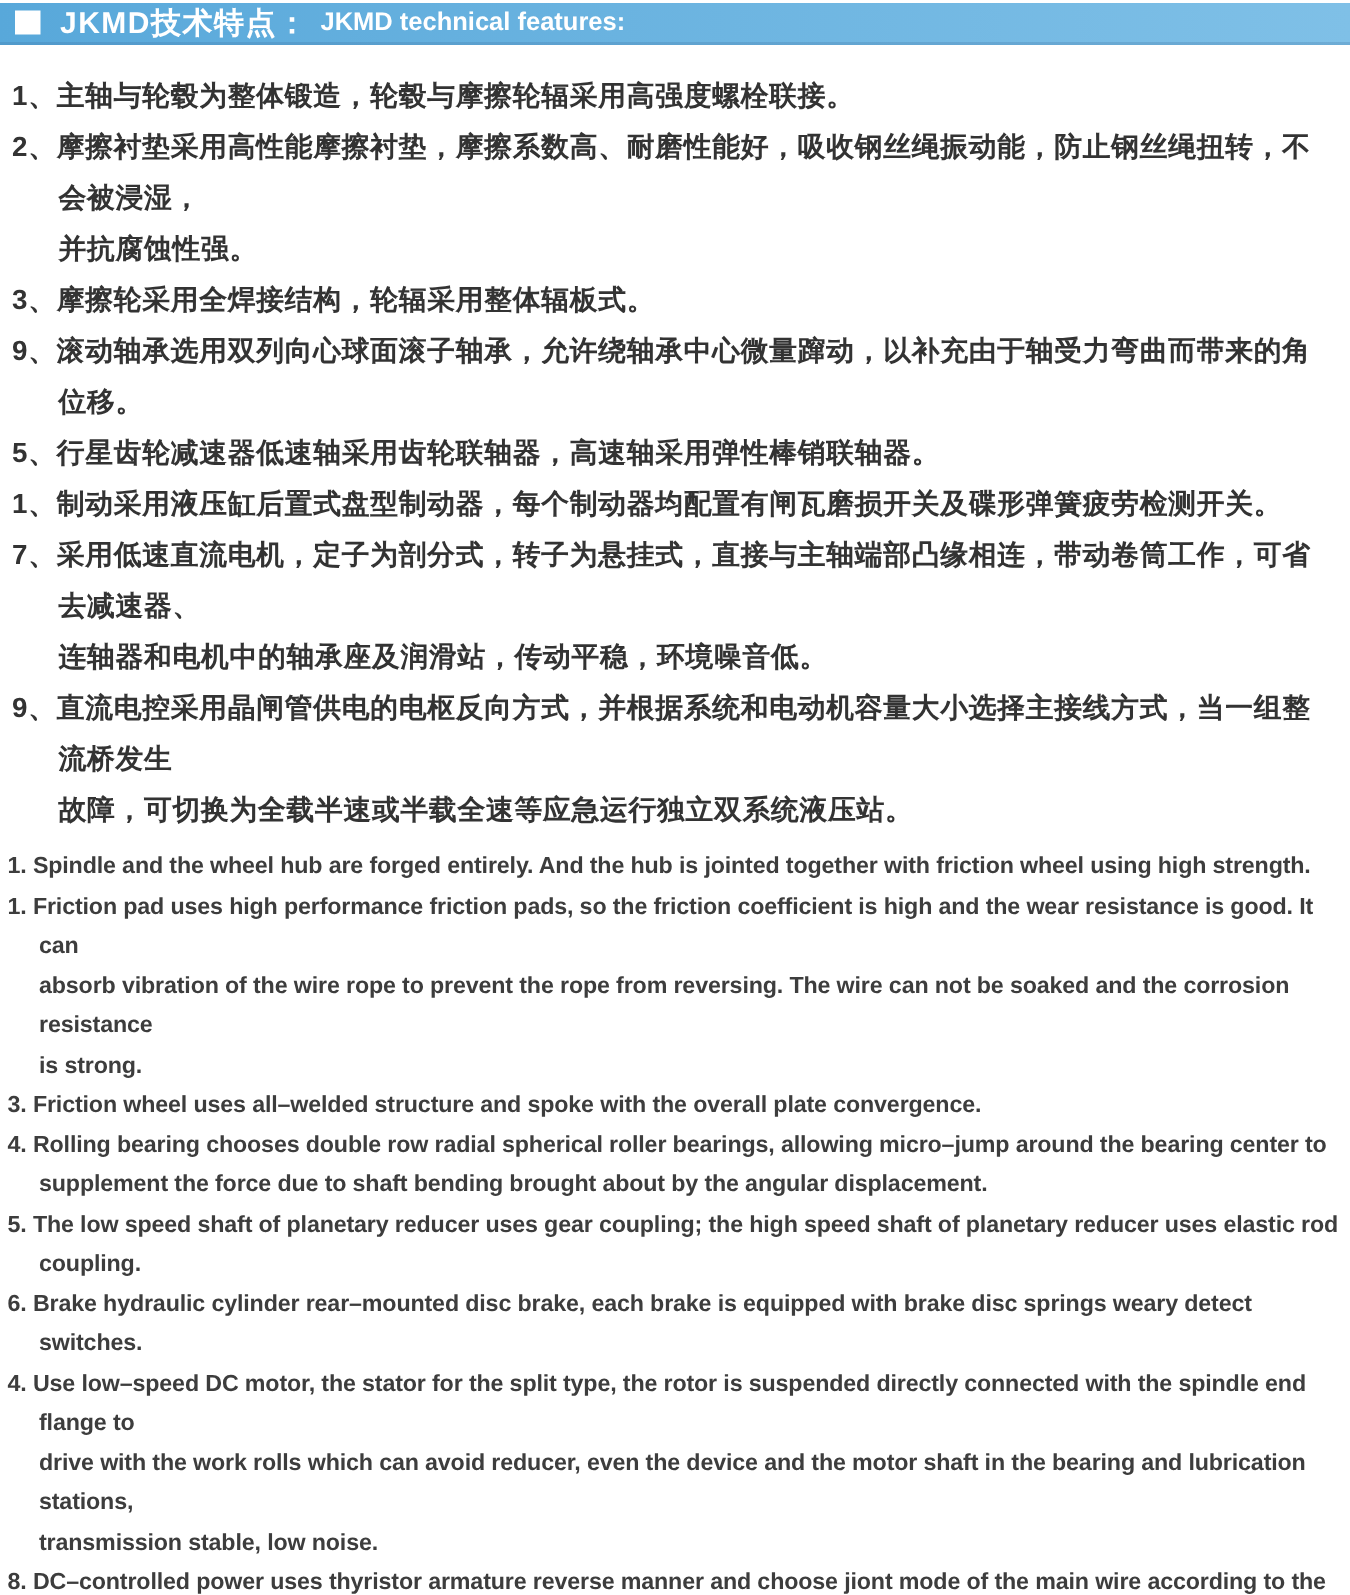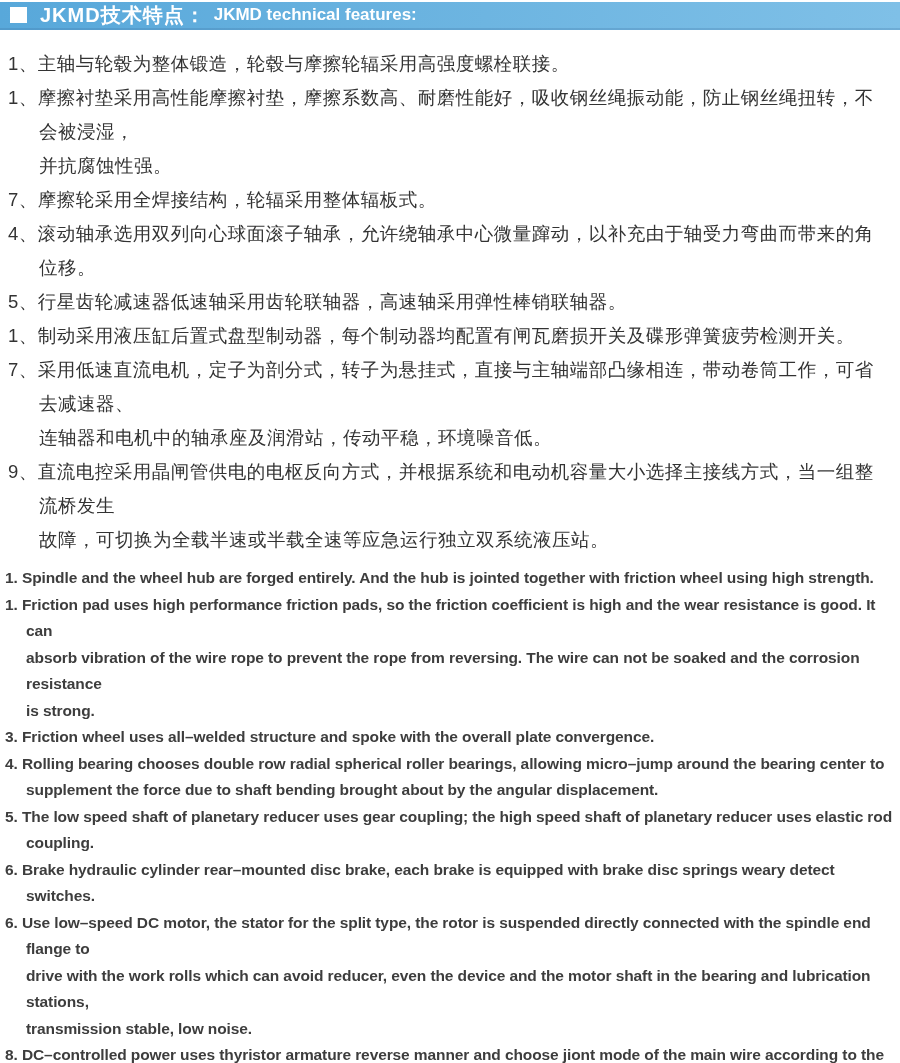--- a/index.html
+++ b/index.html
@@ -45,21 +45,21 @@
     font-weight: bold;
     font-size: 17px;
     margin-left: 8px;
     white-space: nowrap;
     text-align: right;
   }
 
   .zh-list {
     margin: 17px 8px 0 8px;
     font-size: 18.5px;
-    font-weight: normal;
+    font-weight: bold;
     line-height: 34px;
     color: #333333;
     letter-spacing: 0.5px;
   }
   .zh-item {
     padding-left: 31px;
     text-indent: -31px;
     white-space: pre-wrap;
   }
 
@@ -86,44 +86,44 @@
 
   <div class="section-1">
     <div class="bar">
       <span class="sq"></span>
       <span class="bar-zh">JKMD技术特点：</span>
       <span class="bar-en">JKMD technical features:</span>
     </div>
 
     <div class="zh-list">
       <div class="zh-item">1、主轴与轮毂为整体锻造，轮毂与摩擦轮辐采用高强度螺栓联接。</div>
-      <div class="zh-item">1、摩擦衬垫采用高性能摩擦衬垫，摩擦系数高、耐磨性能好，吸收钢丝绳振动能，防止钢丝绳扭转，不会被浸湿，
+      <div class="zh-item">2、摩擦衬垫采用高性能摩擦衬垫，摩擦系数高、耐磨性能好，吸收钢丝绳振动能，防止钢丝绳扭转，不会被浸湿，
 并抗腐蚀性强。</div>
-      <div class="zh-item">7、摩擦轮采用全焊接结构，轮辐采用整体辐板式。</div>
-      <div class="zh-item">4、滚动轴承选用双列向心球面滚子轴承，允许绕轴承中心微量蹿动，以补充由于轴受力弯曲而带来的角位移。</div>
+      <div class="zh-item">3、摩擦轮采用全焊接结构，轮辐采用整体辐板式。</div>
+      <div class="zh-item">9、滚动轴承选用双列向心球面滚子轴承，允许绕轴承中心微量蹿动，以补充由于轴受力弯曲而带来的角位移。</div>
       <div class="zh-item">5、行星齿轮减速器低速轴采用齿轮联轴器，高速轴采用弹性棒销联轴器。</div>
       <div class="zh-item">1、制动采用液压缸后置式盘型制动器，每个制动器均配置有闸瓦磨损开关及碟形弹簧疲劳检测开关。</div>
       <div class="zh-item">7、采用低速直流电机，定子为剖分式，转子为悬挂式，直接与主轴端部凸缘相连，带动卷筒工作，可省去减速器、
 连轴器和电机中的轴承座及润滑站，传动平稳，环境噪音低。</div>
       <div class="zh-item">9、直流电控采用晶闸管供电的电枢反向方式，并根据系统和电动机容量大小选择主接线方式，当一组整流桥发生
 故障，可切换为全载半速或半载全速等应急运行独立双系统液压站。</div>
     </div>
 
     <div class="en-list">
       <div class="en-item">1. Spindle and the wheel hub are forged entirely. And the hub is jointed together with friction wheel using high strength.</div>
       <div class="en-item">1. Friction pad uses high performance friction pads, so the friction coefficient is high and the wear resistance is good. It can
 absorb vibration of the wire rope to prevent the rope from reversing. The wire can not be soaked and the corrosion resistance
 is strong.</div>
       <div class="en-item">3. Friction wheel uses all–welded structure and spoke with the overall plate convergence.</div>
       <div class="en-item">4. Rolling bearing chooses double row radial spherical roller bearings, allowing micro–jump around the bearing center to
 supplement the force due to shaft bending brought about by the angular displacement.</div>
       <div class="en-item">5. The low speed shaft of planetary reducer uses gear coupling; the high speed shaft of planetary reducer uses elastic rod
 coupling.</div>
       <div class="en-item">6. Brake hydraulic cylinder rear–mounted disc brake, each brake is equipped with brake disc springs weary detect switches.</div>
-      <div class="en-item">6. Use low–speed DC motor, the stator for the split type, the rotor is suspended directly connected with the spindle end flange to
+      <div class="en-item">4. Use low–speed DC motor, the stator for the split type, the rotor is suspended directly connected with the spindle end flange to
 drive with the work rolls which can avoid reducer, even the device and the motor shaft in the bearing and lubrication stations,
 transmission stable, low noise.</div>
       <div class="en-item">8. DC–controlled power uses thyristor armature reverse manner and choose jiont mode of the main wire according to the system
 and electrical wiring capacity and size. When a group of rectifier bridge fails, it can be switched to emergency operation using
 independent dual system hydraulic station such as full loaded,half speed or half loaded,full speed.</div>
     </div>
   </div>
 
   <div class="section-2">
     <div class="bar">

